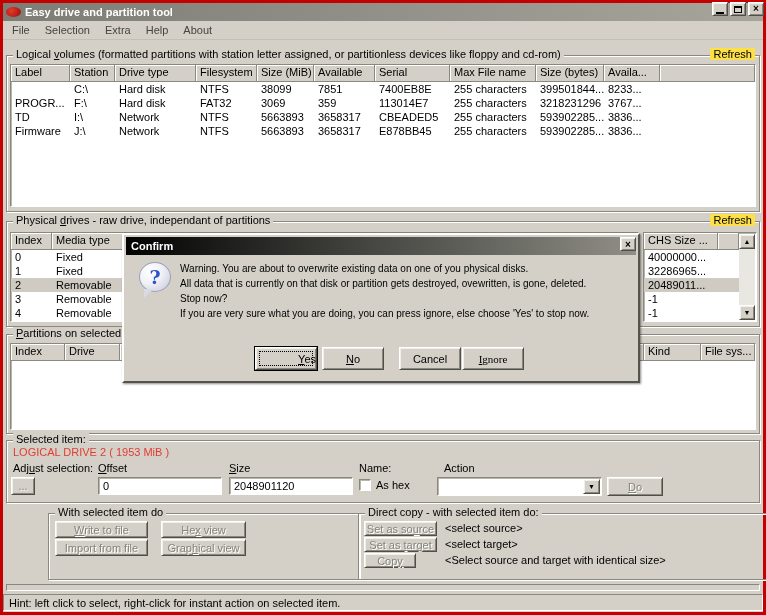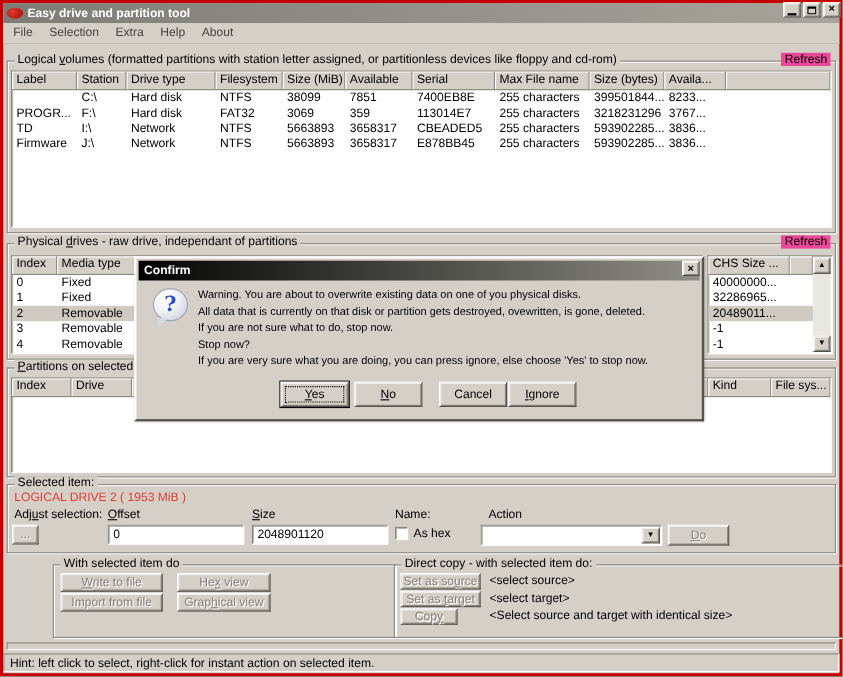--- a/index.html
+++ b/index.html
@@ -28,21 +28,21 @@
   .glyph-min{width:8px;height:2px;background:#000;margin-top:7px;}
   .glyph-max{width:8px;height:7px;border:1px solid #000;border-top:2px solid #000;box-sizing:border-box;}
   .glyph-x{font-size:10px;font-weight:bold;}
   .menubar{position:absolute;left:3px;top:21px;right:3px;height:18px;display:flex;align-items:center;
     gap:15px;padding-left:9px;color:#45443e;background:#d4d0c8;border-bottom:1px solid #c2bfb6;}
   .menubar span{cursor:default;}
 
   
   .group{position:absolute;border:1px solid #8a887f;box-shadow:1px 1px 0 #ffffff, inset 1px 1px 0 #ffffff;box-sizing:border-box;}
   .legend{position:absolute;top:-8px;left:6px;background:#d4d0c8;padding:0 3px;white-space:nowrap;}
-  .refresh{position:absolute;top:-8px;right:4px;background:#ec4899;padding:0 3px;}
+  .refresh{position:absolute;top:-8px;right:4px;background:#fde047;padding:0 3px;}
 
   
   .tablebox{position:absolute;overflow:hidden;}
   .hrow{display:flex;height:17px;box-sizing:border-box;}
   .hc{background:#d4d0c8;border-right:1px solid #8a887f;border-bottom:1px solid #8a887f;
     box-shadow:inset 1px 1px 0 #fff;padding:1px 4px 0 4px;box-sizing:border-box;
     white-space:nowrap;overflow:hidden;flex:none;}
   .hc.fill{flex:1;}
   .row{display:flex;height:14px;line-height:14px;}
   .row.sel{background:#cfcbc3;}
@@ -347,33 +347,32 @@
         <span class="glyph-x">×</span>
       </div>
     <div class="qicon">
       <div class="tail"></div>
       <div class="bubble"></div>
       <div class="q">?</div>
     </div>
     <div class="dlines">
       <div>Warning. You are about to overwrite existing data on one of you physical disks.</div>
       <div>All data that is currently on that disk or partition gets destroyed, ovewritten, is gone, deleted.</div>
-      <div>If you are not sure what to do, stop now.</div>
       <div>Stop now?</div>
       <div>If you are very sure what you are doing, you can press ignore, else choose 'Yes' to stop now.</div>
     </div>
     <div class="dbtns">
-      <div class="dbtn btn raised default" style="left:131px;">
+      <div class="dbtn btn raised default" style="left:131px;justify-content:flex-end;">
         <span class="focusbox"></span>
         <span><u>Y</u>es</span>
       </div>
       <div class="dbtn btn raised" style="left:198px;">
           <span><u>N</u>o</span>
         </div>
       <div class="dbtn btn raised" style="left:275px;">
           <span>Cancel</span>
         </div>
-      <div class="dbtn btn raised" style="left:338px;">
+      <div class="dbtn btn raised" style="left:338px;font-family:Liberation Serif, serif;">
           <span><u>I</u>gnore</span>
         </div>
     </div>
   </div>
 </div>
 
 </body></html>

